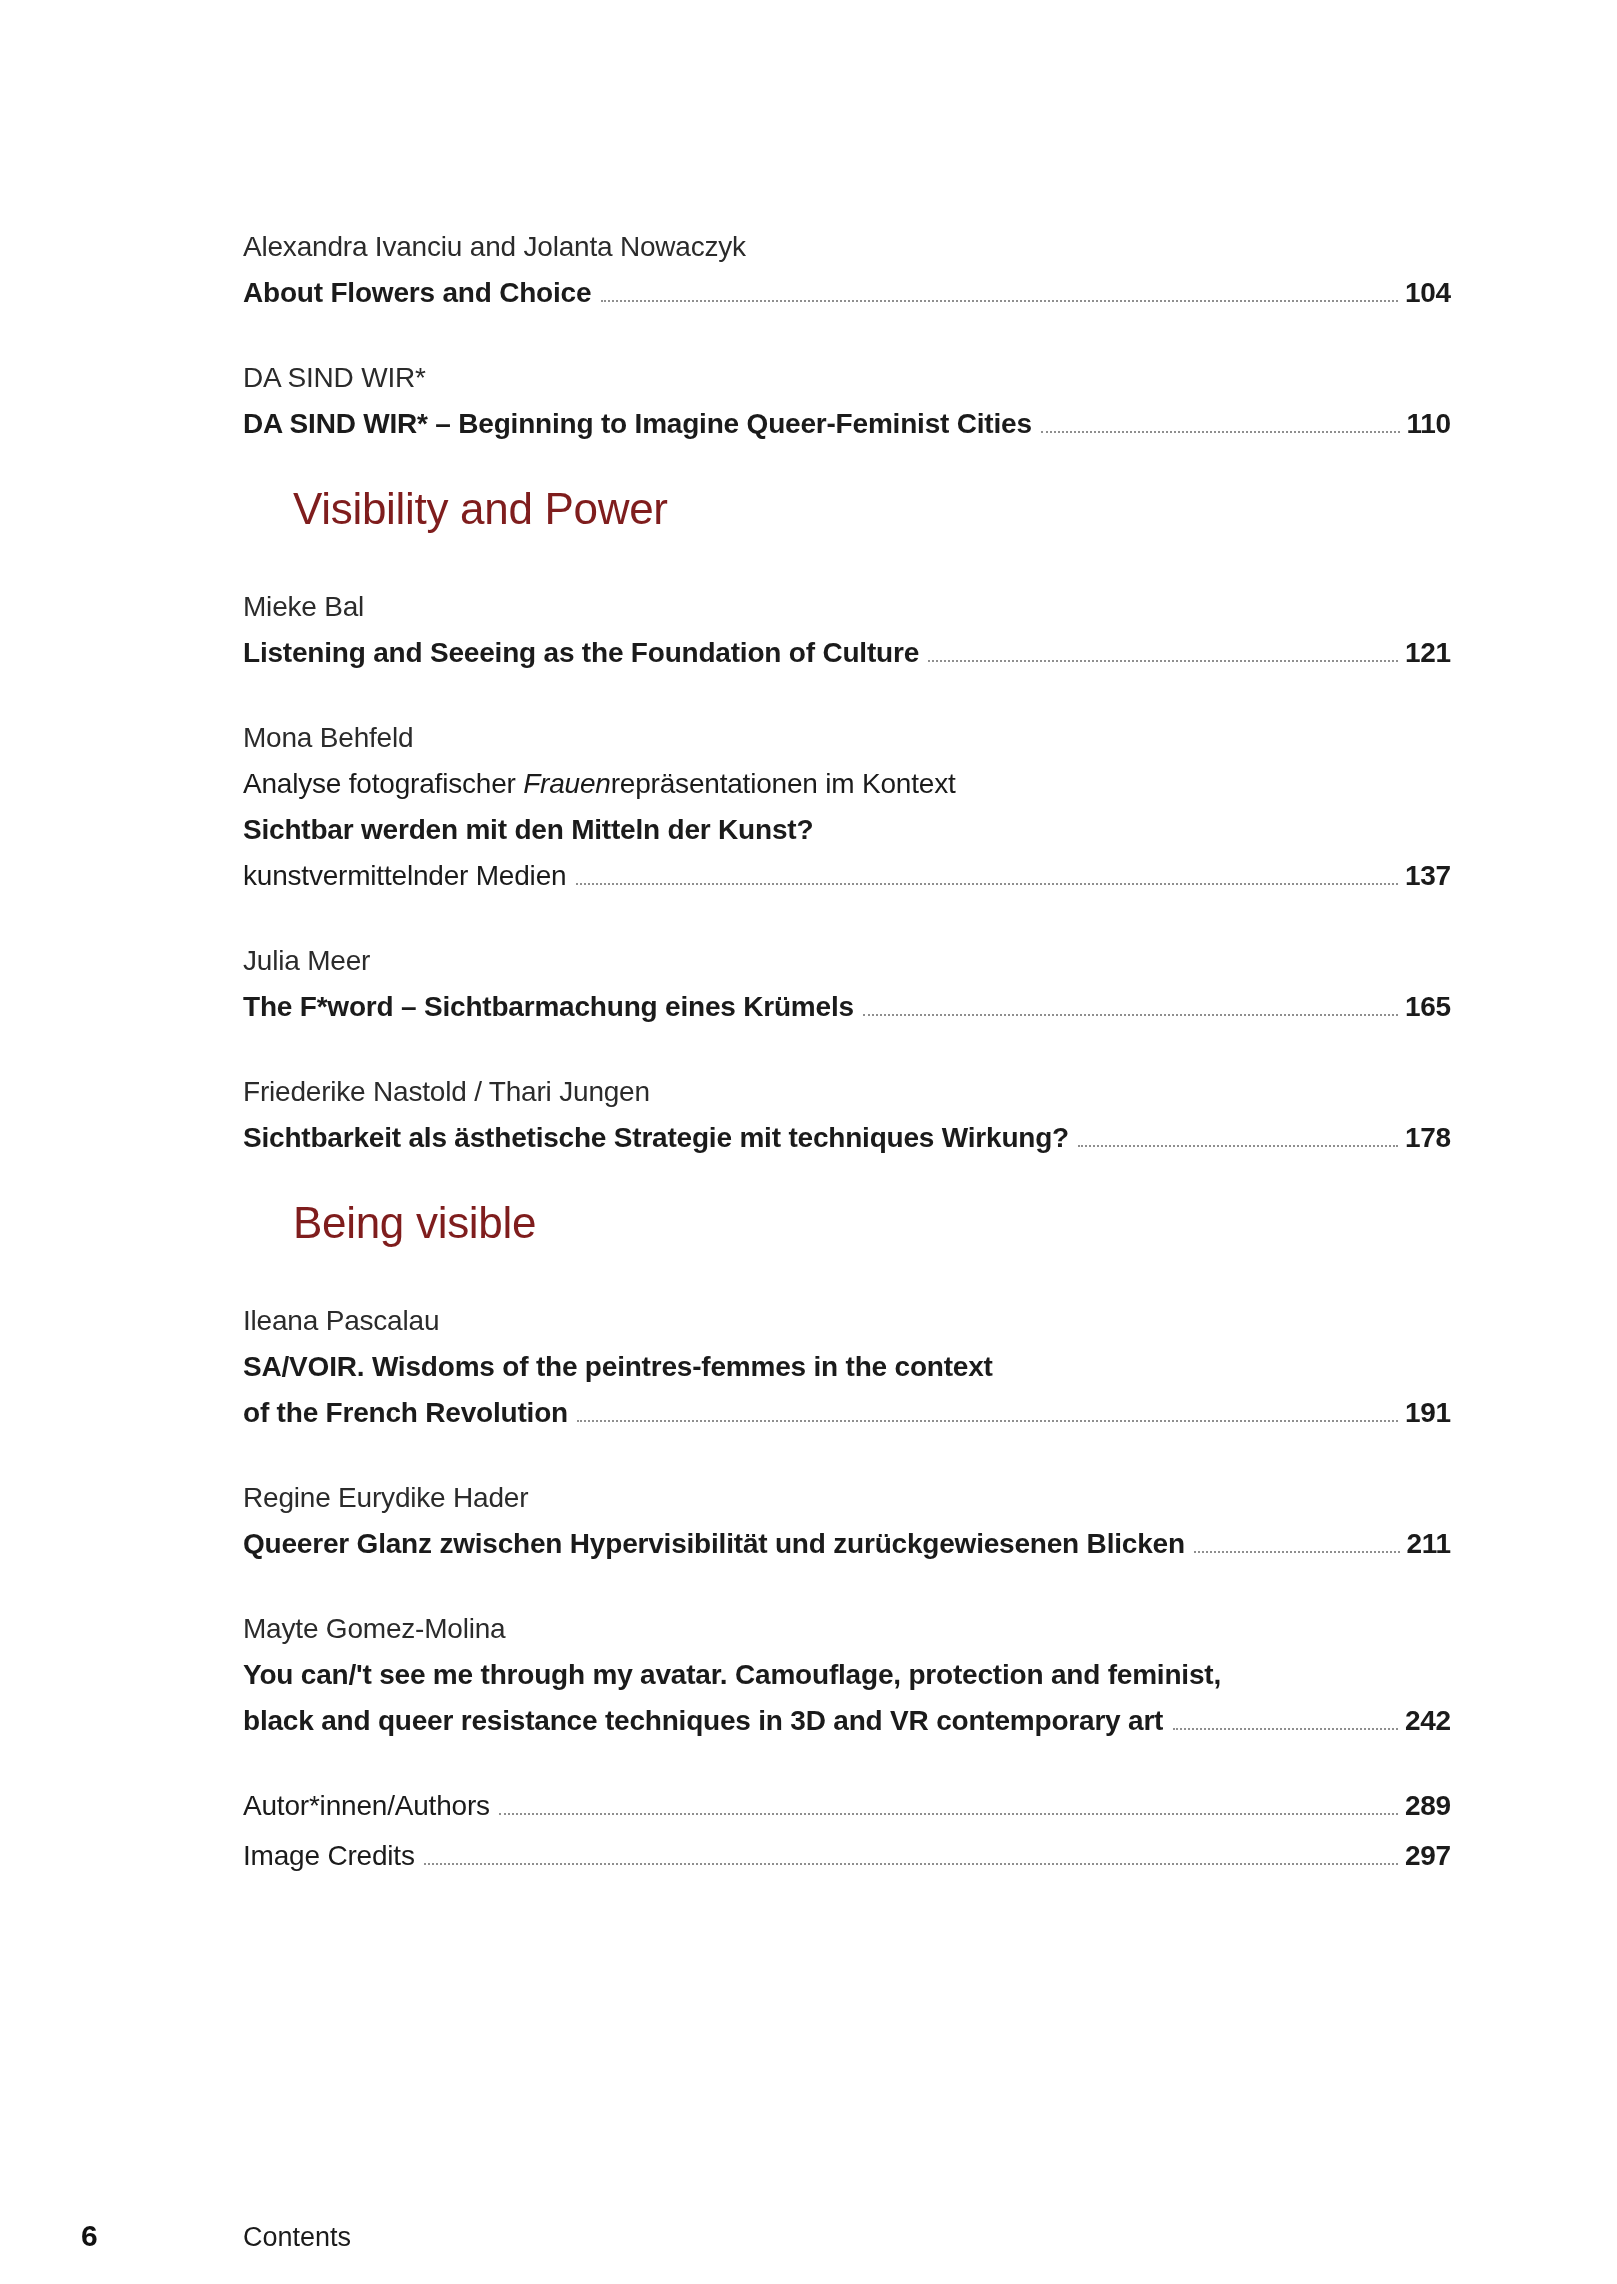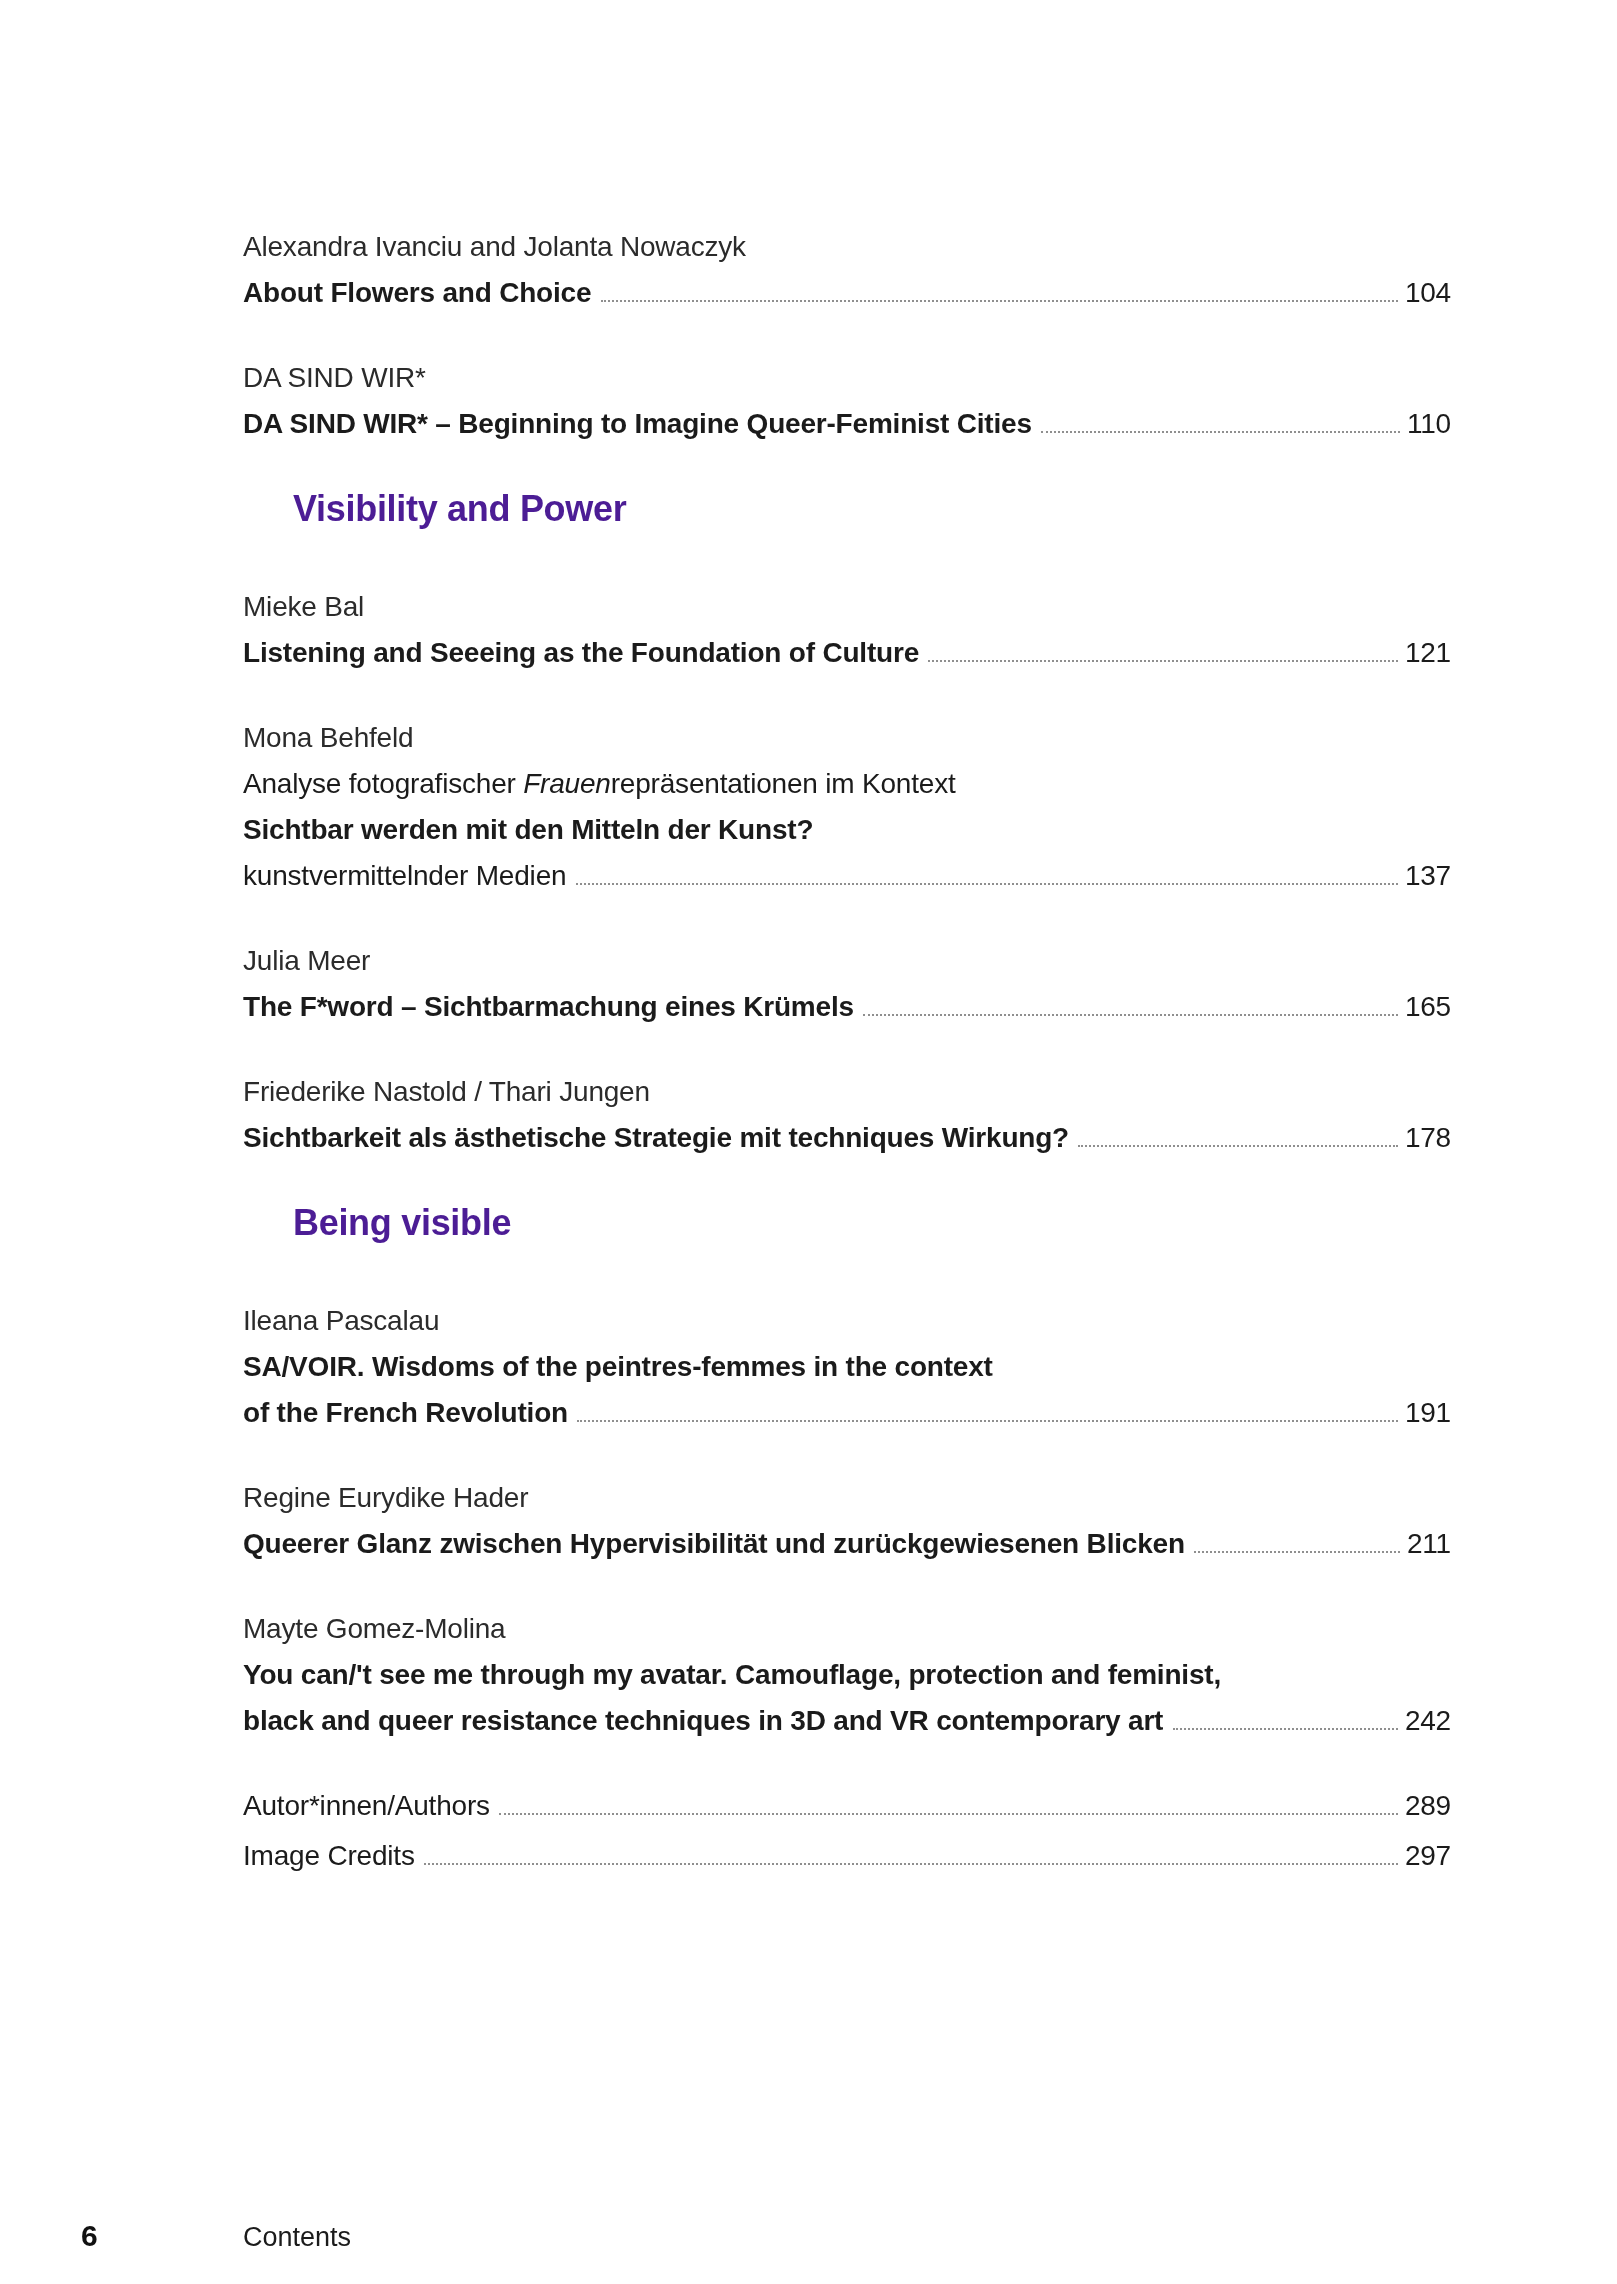--- a/index.html
+++ b/index.html
@@ -41,31 +41,31 @@
   .i { font-style: italic; }
   .leader {
     flex: 1 1 auto;
     min-width: 27px;
     height: 0;
     border-bottom: 2.7px dotted #8f8f8f;
     margin: 0 6.7px 0 9.4px;
   }
   .page-num {
     flex: 0 0 auto;
-    font-weight: 400;
+    font-weight: 700;
     color: #1b1b1b;
     text-align: right;
   }
   .heading {
-    font-size: 36px;
+    font-size: 44px;
     line-height: 43px;
-    font-weight: 700;
+    font-weight: 400;
     letter-spacing: -0.3px;
     margin: 40px 0 54px 50px;
-    color: #4c1d95;
+    color: #7f1d1d;
   }
   .footer {
     position: absolute;
     top: 2219px;
     left: 0;
     right: 0;
     height: 40px;
   }
   .folio {
     position: absolute;

